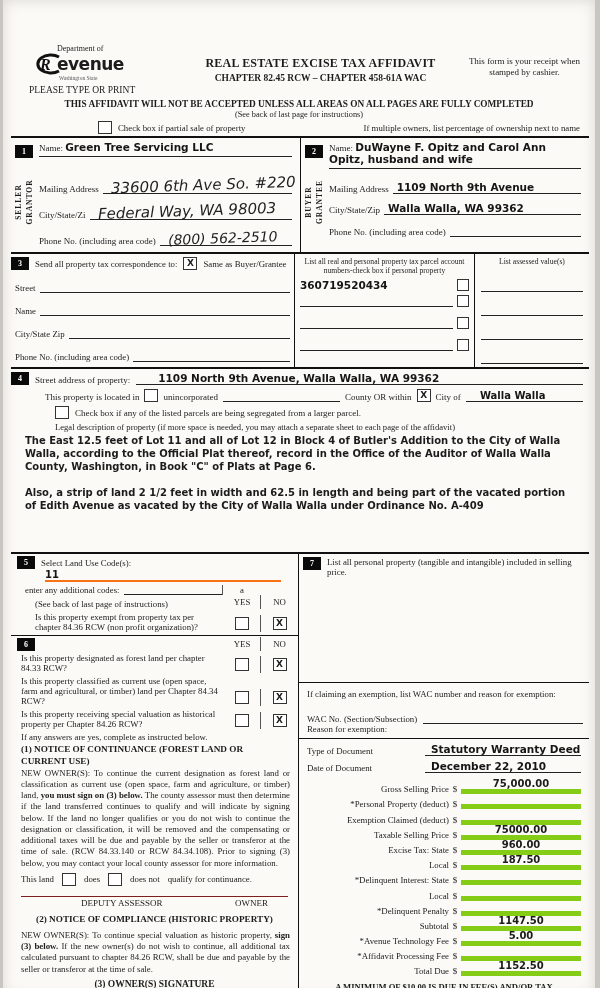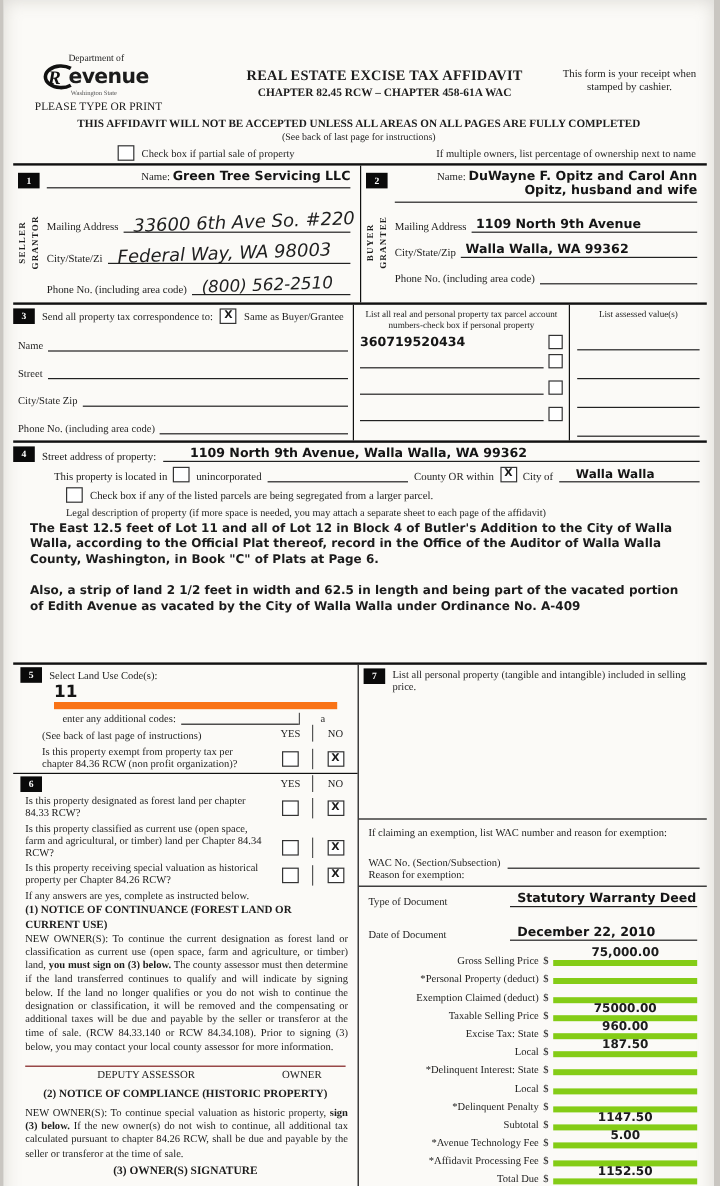--- a/index.html
+++ b/index.html
@@ -36,21 +36,21 @@
   
   .formbox{border-top:2px solid #111;margin:1px 6px 0 8px;}
   .num{display:inline-flex;align-items:center;justify-content:center;width:18px;height:13px;
        background:#0a0a0a;color:#fff;font-size:8px;font-weight:bold;flex:0 0 auto;}
   .parties{display:flex;border-bottom:2px solid #111;}
   .party{width:50%;display:flex;box-sizing:border-box;}
   .party+.party{border-left:1.5px solid #111;}
   .pside{width:26px;position:relative;padding-top:2px;text-align:center;}
   .vwrap{position:absolute;top:56%;left:50%;transform:translate(-50%,-50%) rotate(-90deg);
          font-size:7.5px;font-weight:bold;letter-spacing:1px;line-height:1.5;white-space:nowrap;}
-  .pfields{flex:1;padding:3px 8px 6px 2px;font-size:9px;text-align:right;}
+  .pfields{flex:1;padding:3px 8px 6px 2px;font-size:9px;}
   .namerow{border-bottom:1px solid #222;padding-bottom:1px;min-height:14px;}
   .nameval{font-size:10.5px;}
   .frow{display:flex;align-items:flex-end;margin-top:11px;}
   .frow .lbl{white-space:nowrap;padding-right:4px;}
   .fline{flex:1;border-bottom:1px solid #222;min-height:12px;position:relative;}
   .hw-on-line{position:absolute;left:8px;bottom:-1px;font-size:14px;white-space:nowrap;transform:rotate(-2deg);}
   
   .sec3{display:flex;border-bottom:2px solid #111;font-size:8.8px;}
   .s3left{width:283px;padding:3px 4px 4px 0;box-sizing:border-box;}
   .s3head{display:flex;align-items:center;gap:6px;}
@@ -73,40 +73,40 @@
   .sec4pad{height:26px;}
   
   .split{display:flex;border-bottom:2px solid #111;}
   .lcol{width:287px;box-sizing:border-box;padding:2px 0 4px 0;font-size:8.8px;}
   .rcol{flex:1;border-left:1.5px solid #111;box-sizing:border-box;font-size:8.8px;display:flex;flex-direction:column;}
   .s5head{display:flex;gap:6px;align-items:center;}
   .qgrid{display:grid;grid-template-columns:1fr 36px 38px;align-items:end;margin-left:24px;}
   .qgrid>.qc{display:flex;justify-content:center;align-items:center;padding:2px 0;}
   .qgrid>.noc{border-left:1px solid #555;}
   .yn{font-weight:normal;font-size:8.8px;}
-  .code11{font-size:14px;margin-left:34px;border-bottom:6px solid #f97316;width:236px;}
-  .addl{display:flex;align-items:flex-end;margin-left:41px;width:236px;}
+  .code11{font-size:10px;margin-left:34px;border-bottom:2px solid #f97316;width:236px;}
+  .addl{display:flex;align-items:flex-end;margin-left:14px;width:236px;}
   .s6box{border-top:1.5px solid #111;margin-top:3px;padding-top:1px;}
   .ifyes{margin:3px 0 0 10px;}
   .not1{margin:2px 8px 0 10px;text-align:justify;line-height:1.28;}
   .ntitle{font-weight:bold;font-size:9.2px;text-align:left;}
   .qualify{display:flex;align-items:center;gap:8px;margin:4px 0 0 10px;}
   .dep{display:flex;margin:10px 10px 0 10px;border-top:1px solid #7f1d1d;padding-top:1px;
        font-size:9px;justify-content:space-between;}
   .dep .d1{margin-left:60px;}
   .not2{margin:6px 8px 0 10px;line-height:1.28;text-align:justify;}
   .n2title{text-align:center;font-weight:bold;font-size:9.2px;margin-top:6px;}
   .ownsig{text-align:center;font-weight:bold;font-size:9.5px;margin-top:4px;}
   
   .s7{padding:3px 6px 0 4px;height:128px;box-sizing:border-box;}
   .s7head{display:flex;gap:6px;}
   .exbox{border-top:1.5px solid #111;padding:6px 6px 4px 8px;height:56px;box-sizing:border-box;}
   .wacrow{display:flex;align-items:flex-end;margin-top:12px;}
   .docbox{border-top:1.5px solid #111;flex:1;padding:4px 8px 2px 8px;}
-  .docrow{display:flex;align-items:flex-end;margin-bottom:15px;}
+  .docrow{display:flex;align-items:flex-end;margin-bottom:4px;}
   .docrow .dl{width:118px;text-align:left;white-space:nowrap;}
   .typeval{font-size:10.5px;}
   .moneyrow{display:flex;align-items:flex-end;height:15.2px;}
   .moneyrow .ml{width:142px;text-align:right;white-space:nowrap;}
   .moneyrow .dollar{width:12px;text-align:center;}
   .moneyrow .mval{flex:1;border-bottom:5px solid #84cc16;text-align:center;
         font-family:"DejaVu Sans",sans-serif;font-weight:bold;font-size:10px;min-height:11px;}
   .minimum{font-weight:bold;font-size:8.6px;text-align:center;margin-top:6px;}
 </style>
 </head>
@@ -213,25 +213,25 @@
 
     <div class="sec3">
       <div class="s3left">
         <div class="s3head">
           <span class="num">3</span>
           <span>Send all property tax correspondence to:</span>
           <span class="cb">X</span>
           <span>Same as Buyer/Grantee</span>
         </div>
         <div class="frow" style="margin-top:10px;margin-left:4px">
+          <span class="lbl">Street</span>
+          <span class="fline"></span>
+        </div>
+        <div class="frow" style="margin-top:10px;margin-left:4px">
           <span class="lbl">Name</span>
-          <span class="fline"></span>
-        </div>
-        <div class="frow" style="margin-top:10px;margin-left:4px">
-          <span class="lbl">Street</span>
           <span class="fline"></span>
         </div>
         <div class="frow" style="margin-top:10px;margin-left:4px">
           <span class="lbl">City/State Zip</span>
           <span class="fline"></span>
         </div>
         <div class="frow" style="margin-top:10px;margin-left:4px">
           <span class="lbl">Phone No. (including area code)</span>
           <span class="fline"></span>
         </div>
@@ -356,20 +356,28 @@
             <div class="qc noc">
                 <span class="cb">X</span>
               </div>
           </div>
         </div>
         <div class="ifyes">If any answers are yes, complete as instructed below.</div>
         <div class="not1">
           <div class="ntitle">(1) NOTICE OF CONTINUANCE (FOREST LAND OR CURRENT USE)</div>
           <span>NEW OWNER(S): To continue the current designation as forest land or classification as current use (open space, farm and agriculture, or timber) land, </span><b>you must sign on (3) below.</b><span> The county assessor must then determine if the land transferred continues to qualify and will indicate by signing below. If the land no longer qualifies or you do not wish to continue the designation or classification, it will be removed and the compensating or additional taxes will be due and payable by the seller or transferor at the time of sale. (RCW 84.33.140 or RCW 84.34.108). Prior to signing (3) below, you may contact your local county assessor for more information.</span>
         </div>
+        <div class="qualify">
+          <span>This land</span>
+          <span class="cb"></span>
+          <span>does</span>
+          <span class="cb"></span>
+          <span>does not</span>
+          <span>qualify for continuance.</span>
+        </div>
         <div class="dep">
           <span class="d1">DEPUTY ASSESSOR</span>
           <span style="margin-right:20px">OWNER</span>
         </div>
         <div class="n2title">(2) NOTICE OF COMPLIANCE (HISTORIC PROPERTY)</div>
         <div class="not2">
           <span>NEW OWNER(S): To continue special valuation as historic property, </span><b>sign (3) below.</b><span> If the new owner(s) do not wish to continue, all additional tax calculated pursuant to chapter 84.26 RCW, shall be due and payable by the seller or transferor at the time of sale.</span>
         </div>
         <div class="ownsig">(3) OWNER(S) SIGNATURE</div>
 

